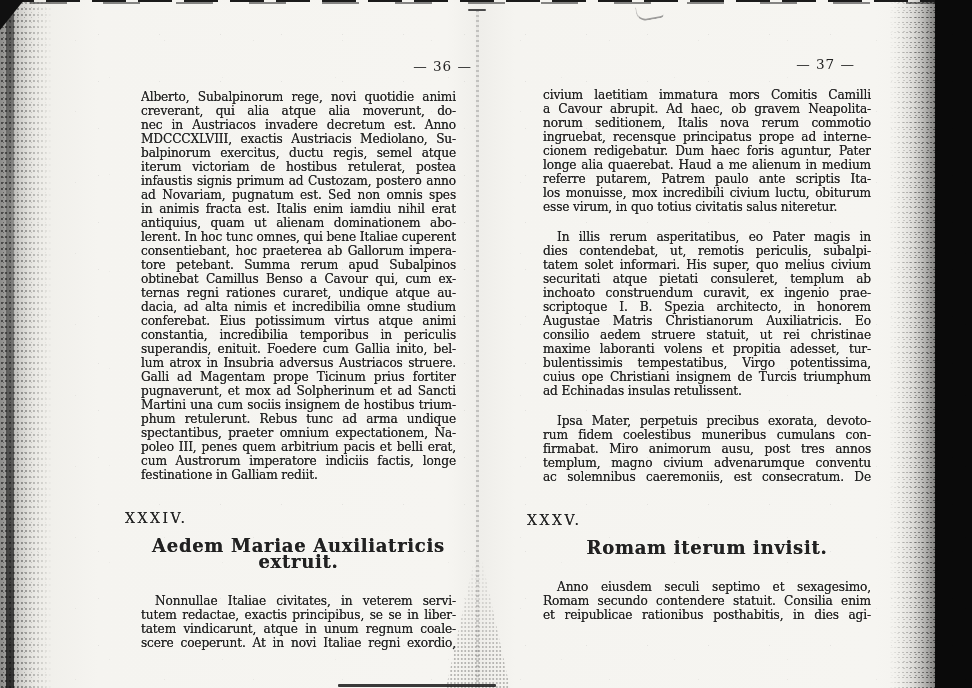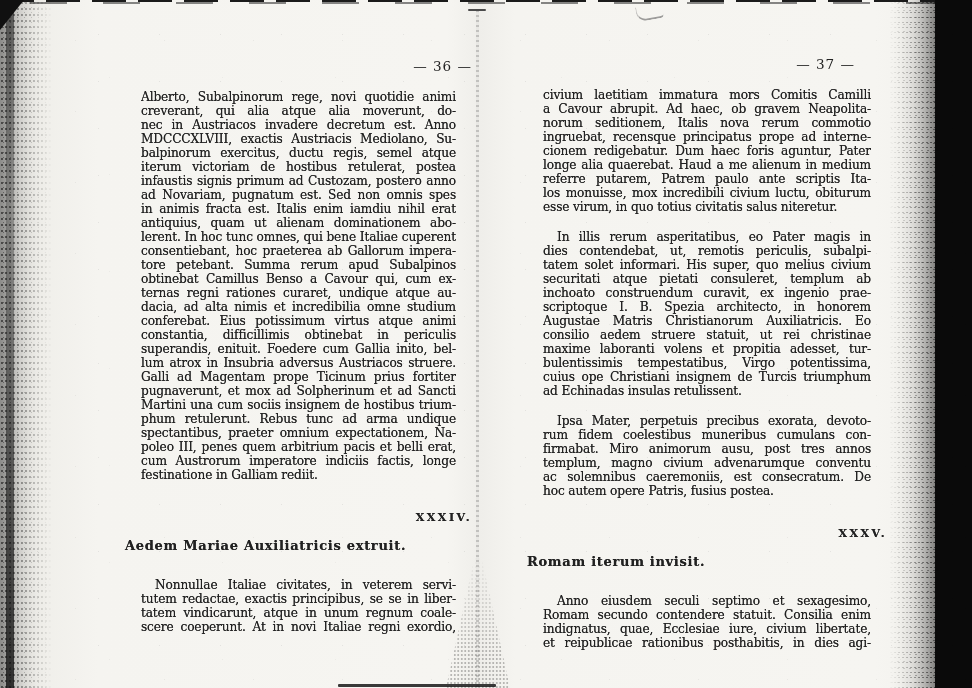--- a/index.html
+++ b/index.html
@@ -60,22 +60,22 @@
   .page{position:absolute;}
   .page-left{left:125px;top:58px;width:347px;}
   .page-right{left:527px;top:56px;width:360px;}
   .pagenum{text-align:right;font-size:13.5px;line-height:16px;letter-spacing:1px;margin-bottom:14px;}
   .page-right .pagenum{transform:translateX(-32px);}
   .page-body{font-size:12.2px;letter-spacing:-0.15px;text-shadow:0 0 .3px rgba(20,20,20,.7);}
   .para{margin:16px;}
   .tl{height:14px;line-height:14px;overflow:hidden;text-align:justify;text-align-last:justify;}
   .tl-last{text-align-last:left;}
   .tl-indent{text-indent:14px;}
-  .h1{text-align:right;font-size:11px;line-height:18px;letter-spacing:2.5px;margin:27px 0 11px;text-shadow:0 0 .3px rgba(20,20,20,.7);font-weight:bold;}
-  .h2{text-align:left;font-size:13px;line-height:16px;font-weight:bold;letter-spacing:.7px;margin:0 0 24px;text-shadow:0 0 .3px rgba(20,20,20,.7);}
+  .h1{text-align:left;font-size:14px;line-height:18px;letter-spacing:2.5px;margin:27px 0 11px;text-shadow:0 0 .3px rgba(20,20,20,.7);}
+  .h2{text-align:center;font-size:18px;line-height:16px;font-weight:bold;letter-spacing:.7px;margin:0 0 24px;text-shadow:0 0 .3px rgba(20,20,20,.7);}
 </style>
 </head>
 <body>
 
 <div class="edge-left"></div>
 <div class="edge-left-core"></div>
 <div class="top-border"></div>
 <div class="corner-tl"></div>
 <div class="edge-right-fade"></div>
 <div class="edge-right-black"></div>
@@ -99,21 +99,21 @@
         <div class="tl">ad Novariam, pugnatum est. Sed non omnis spes</div>
         <div class="tl">in animis fracta est. Italis enim iamdiu nihil erat</div>
         <div class="tl">antiquius, quam ut alienam dominationem abo-</div>
         <div class="tl">lerent. In hoc tunc omnes, qui bene Italiae cuperent</div>
         <div class="tl">consentiebant, hoc praeterea ab Gallorum impera-</div>
         <div class="tl">tore petebant. Summa rerum apud Subalpinos</div>
         <div class="tl">obtinebat Camillus Benso a Cavour qui, cum ex-</div>
         <div class="tl">ternas regni rationes curaret, undique atque au-</div>
         <div class="tl">dacia, ad alta nimis et incredibilia omne studium</div>
         <div class="tl">conferebat. Eius potissimum virtus atque animi</div>
-        <div class="tl">constantia, difficillimis obtinebat in periculis</div>
+        <div class="tl">constantia, incredibilia temporibus in periculis</div>
         <div class="tl">superandis, enituit. Foedere cum Gallia inito, bel-</div>
         <div class="tl">lum atrox in Insubria adversus Austriacos struere.</div>
         <div class="tl">Galli ad Magentam prope Ticinum prius fortiter</div>
         <div class="tl">pugnaverunt, et mox ad Solpherinum et ad Sancti</div>
         <div class="tl">Martini una cum sociis insignem de hostibus trium-</div>
         <div class="tl">phum retulerunt. Rebus tunc ad arma undique</div>
         <div class="tl">spectantibus, praeter omnium expectationem, Na-</div>
         <div class="tl">poleo III, penes quem arbitrium pacis et belli erat,</div>
         <div class="tl">cum Austrorum imperatore indiciis factis, longe</div>
         <div class="tl tl-last">festinatione in Galliam rediit.</div>
@@ -156,26 +156,24 @@
         <div class="tl">bulentissimis tempestatibus, Virgo potentissima,</div>
         <div class="tl">cuius ope Christiani insignem de Turcis triumphum</div>
         <div class="tl tl-last">ad Echinadas insulas retulissent.</div>
       </div>
       <div class="para">
         <div class="tl tl-indent">Ipsa Mater, perpetuis precibus exorata, devoto-</div>
         <div class="tl">rum fidem coelestibus muneribus cumulans con-</div>
         <div class="tl">firmabat. Miro animorum ausu, post tres annos</div>
         <div class="tl">templum, magno civium advenarumque conventu</div>
         <div class="tl">ac solemnibus caeremoniis, est consecratum. De</div>
-        <div class="tl tl-last">hoc autem opere Patris, fusius postea.</div>
       </div>
       <div class="h1">XXXV.</div>
       <div class="h2">Romam iterum invisit.</div>
       <div class="para">
         <div class="tl tl-indent">Anno eiusdem seculi septimo et sexagesimo,</div>
         <div class="tl">Romam secundo contendere statuit. Consilia enim</div>
-        <div class="tl">indignatus, quae, Ecclesiae iure, civium libertate,</div>
         <div class="tl">et reipublicae rationibus posthabitis, in dies agi-</div>
       </div>
     </div>
 </div>
 
 <div class="noise"></div>
 
 </body></html>

